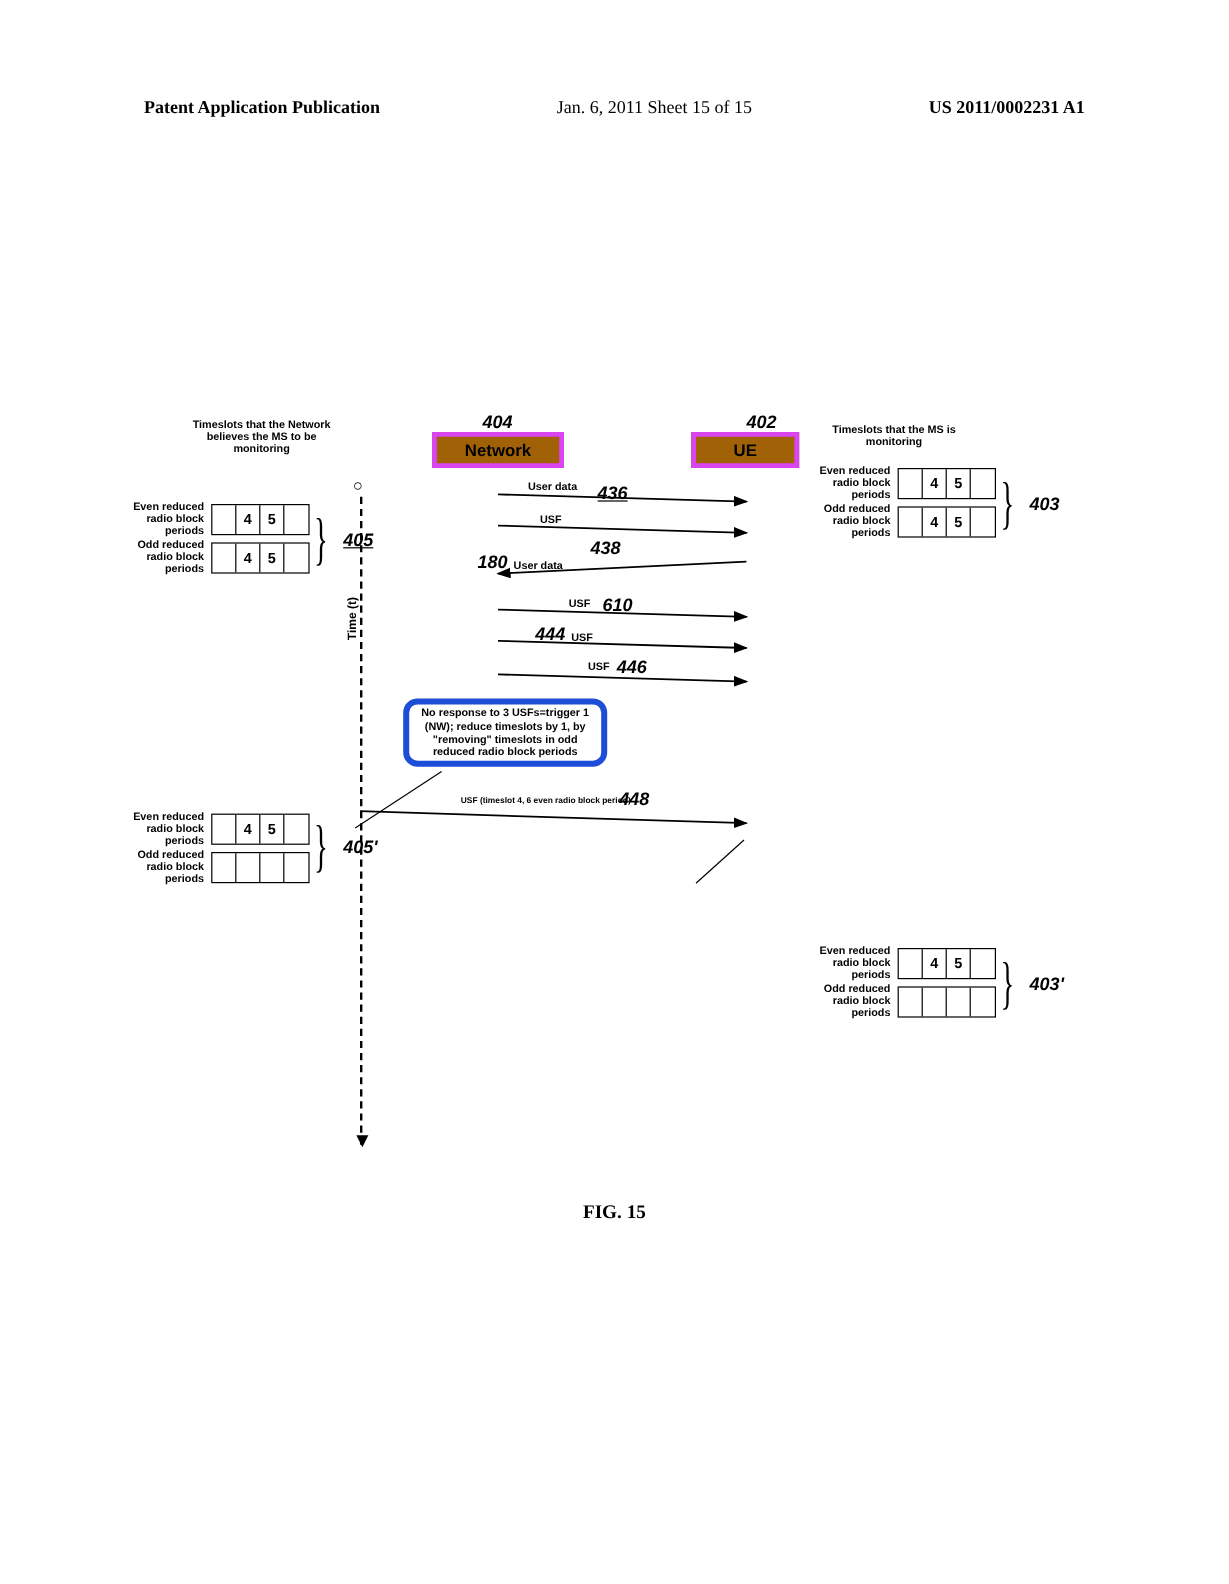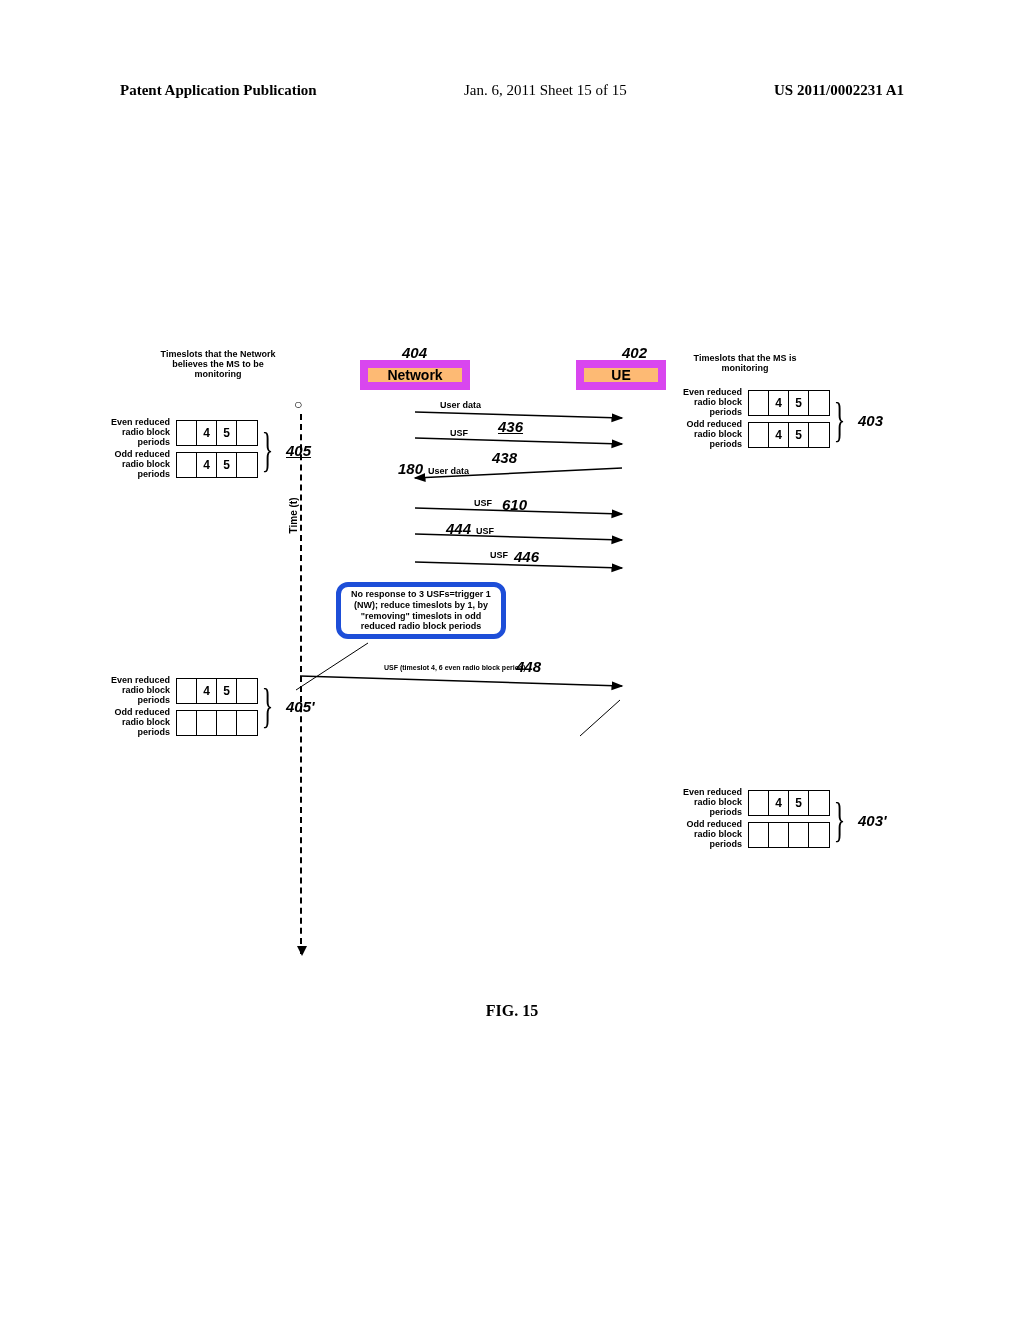--- a/index.html
+++ b/index.html
@@ -36,27 +36,27 @@
     position: absolute;
     top: 340px;
     left: 100px;
     width: 830px;
     height: 640px;
     font-family: Arial, sans-serif;
     font-size: 10px;
   }
   .dbox {
     position: absolute;
-    border: 8px solid #d946ef;
+    border: 4px solid #d946ef;
     display: flex;
     align-items: center;
     justify-content: center;
     font-weight: bold;
     font-size: 14px;
-    background: #fdba74;
+    background: #a16207;
   }
   .label {
     position: absolute;
     font-size: 11px;
     font-weight: bold;
   }
   .ref {
     position: absolute;
     font-size: 15px;
     font-style: italic;
@@ -213,21 +213,21 @@
     <line x1="315" y1="222" x2="522" y2="228" stroke="#000" stroke-width="1.5" marker-end="url(#ah)"></line>
 
     <line x1="268" y1="303" x2="196" y2="350" stroke="#000" stroke-width="1"></line>
 
     <line x1="200" y1="336" x2="522" y2="346" stroke="#000" stroke-width="1.5" marker-end="url(#ah)"></line>
 
     <line x1="480" y1="396" x2="520" y2="360" stroke="#000" stroke-width="1"></line>
   </svg>
 
   <div class="label tiny" style="left:340px; top:60px;">User data</div>
-  <div class="ref" style="left:398px; top:78px;text-decoration:underline;">436</div>
+  <div class="ref" style="left:398px; top:63px;text-decoration:underline;">436</div>
 
   <div class="label tiny" style="left:350px; top:88px;">USF</div>
   <div class="ref" style="left:392px; top:98px;margin-top:11px;">438</div>
 
   <div class="ref" style="left:298px; top:120px;">180</div>
   <div class="label tiny" style="left:328px; top:126px;">User data</div>
 
   <div class="label tiny" style="left:374px; top:158px;">USF</div>
   <div class="ref" style="left:402px; top:156px;">610</div>
 

